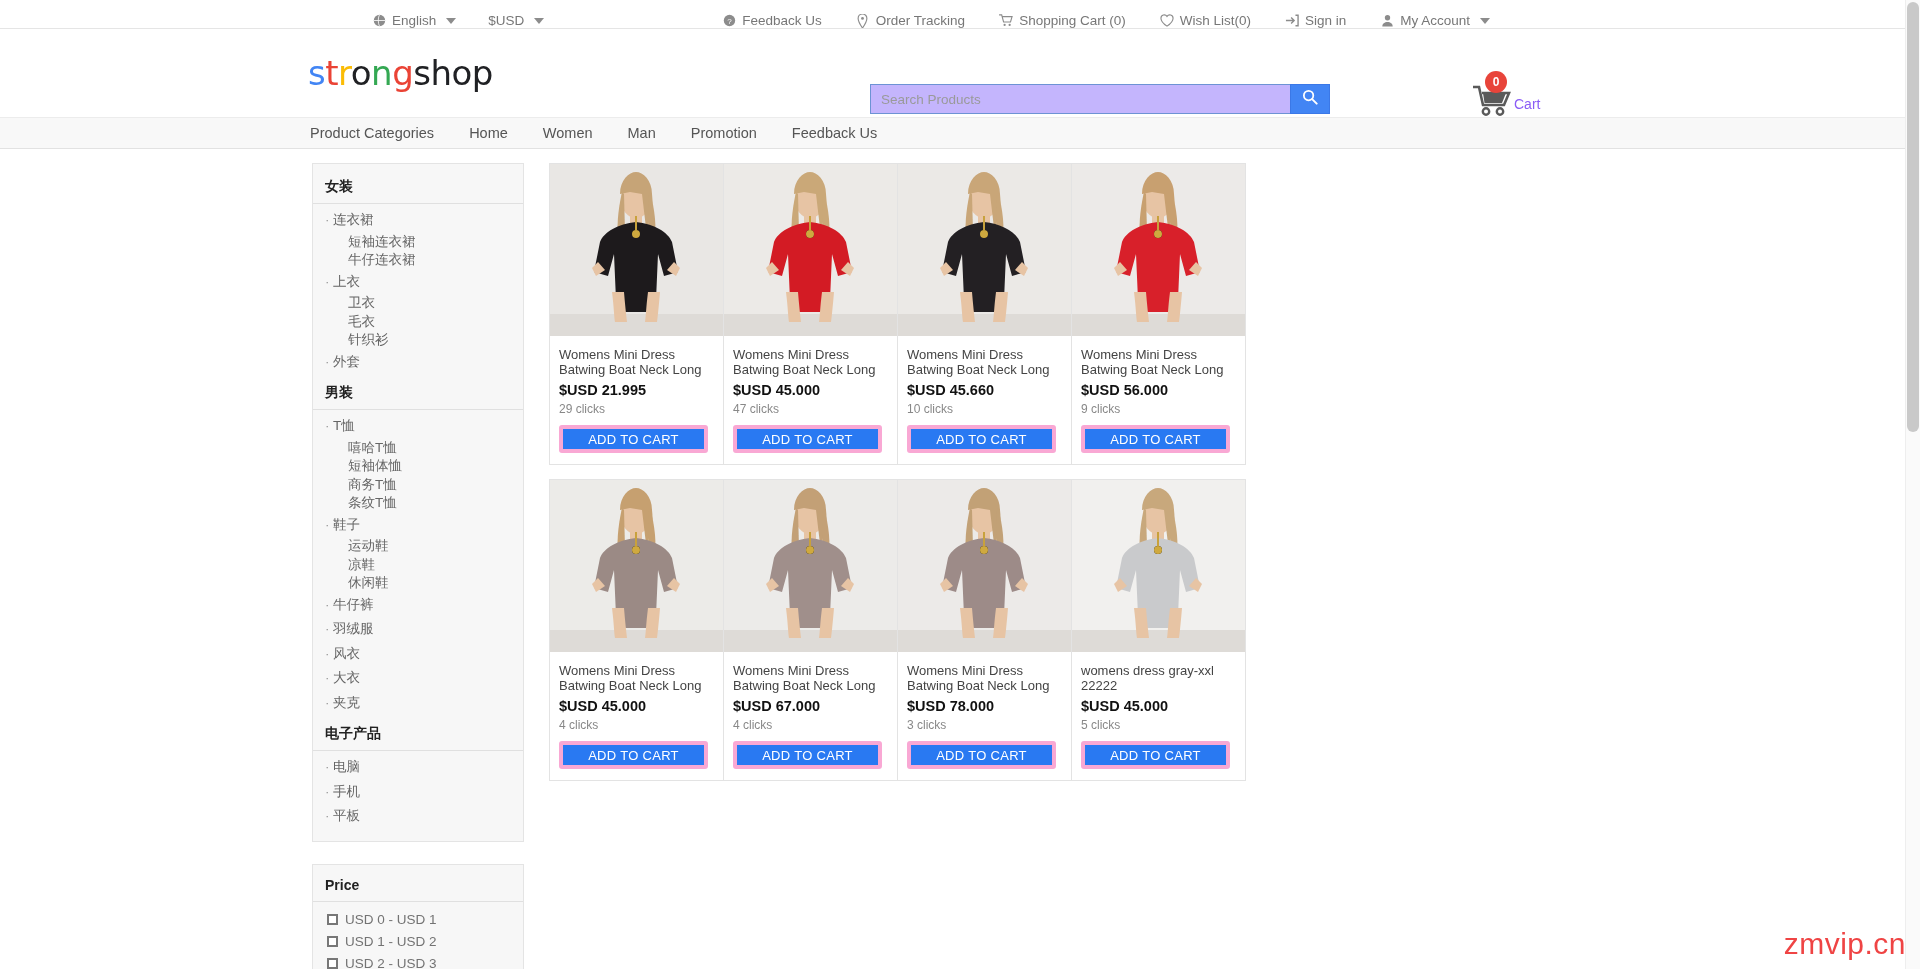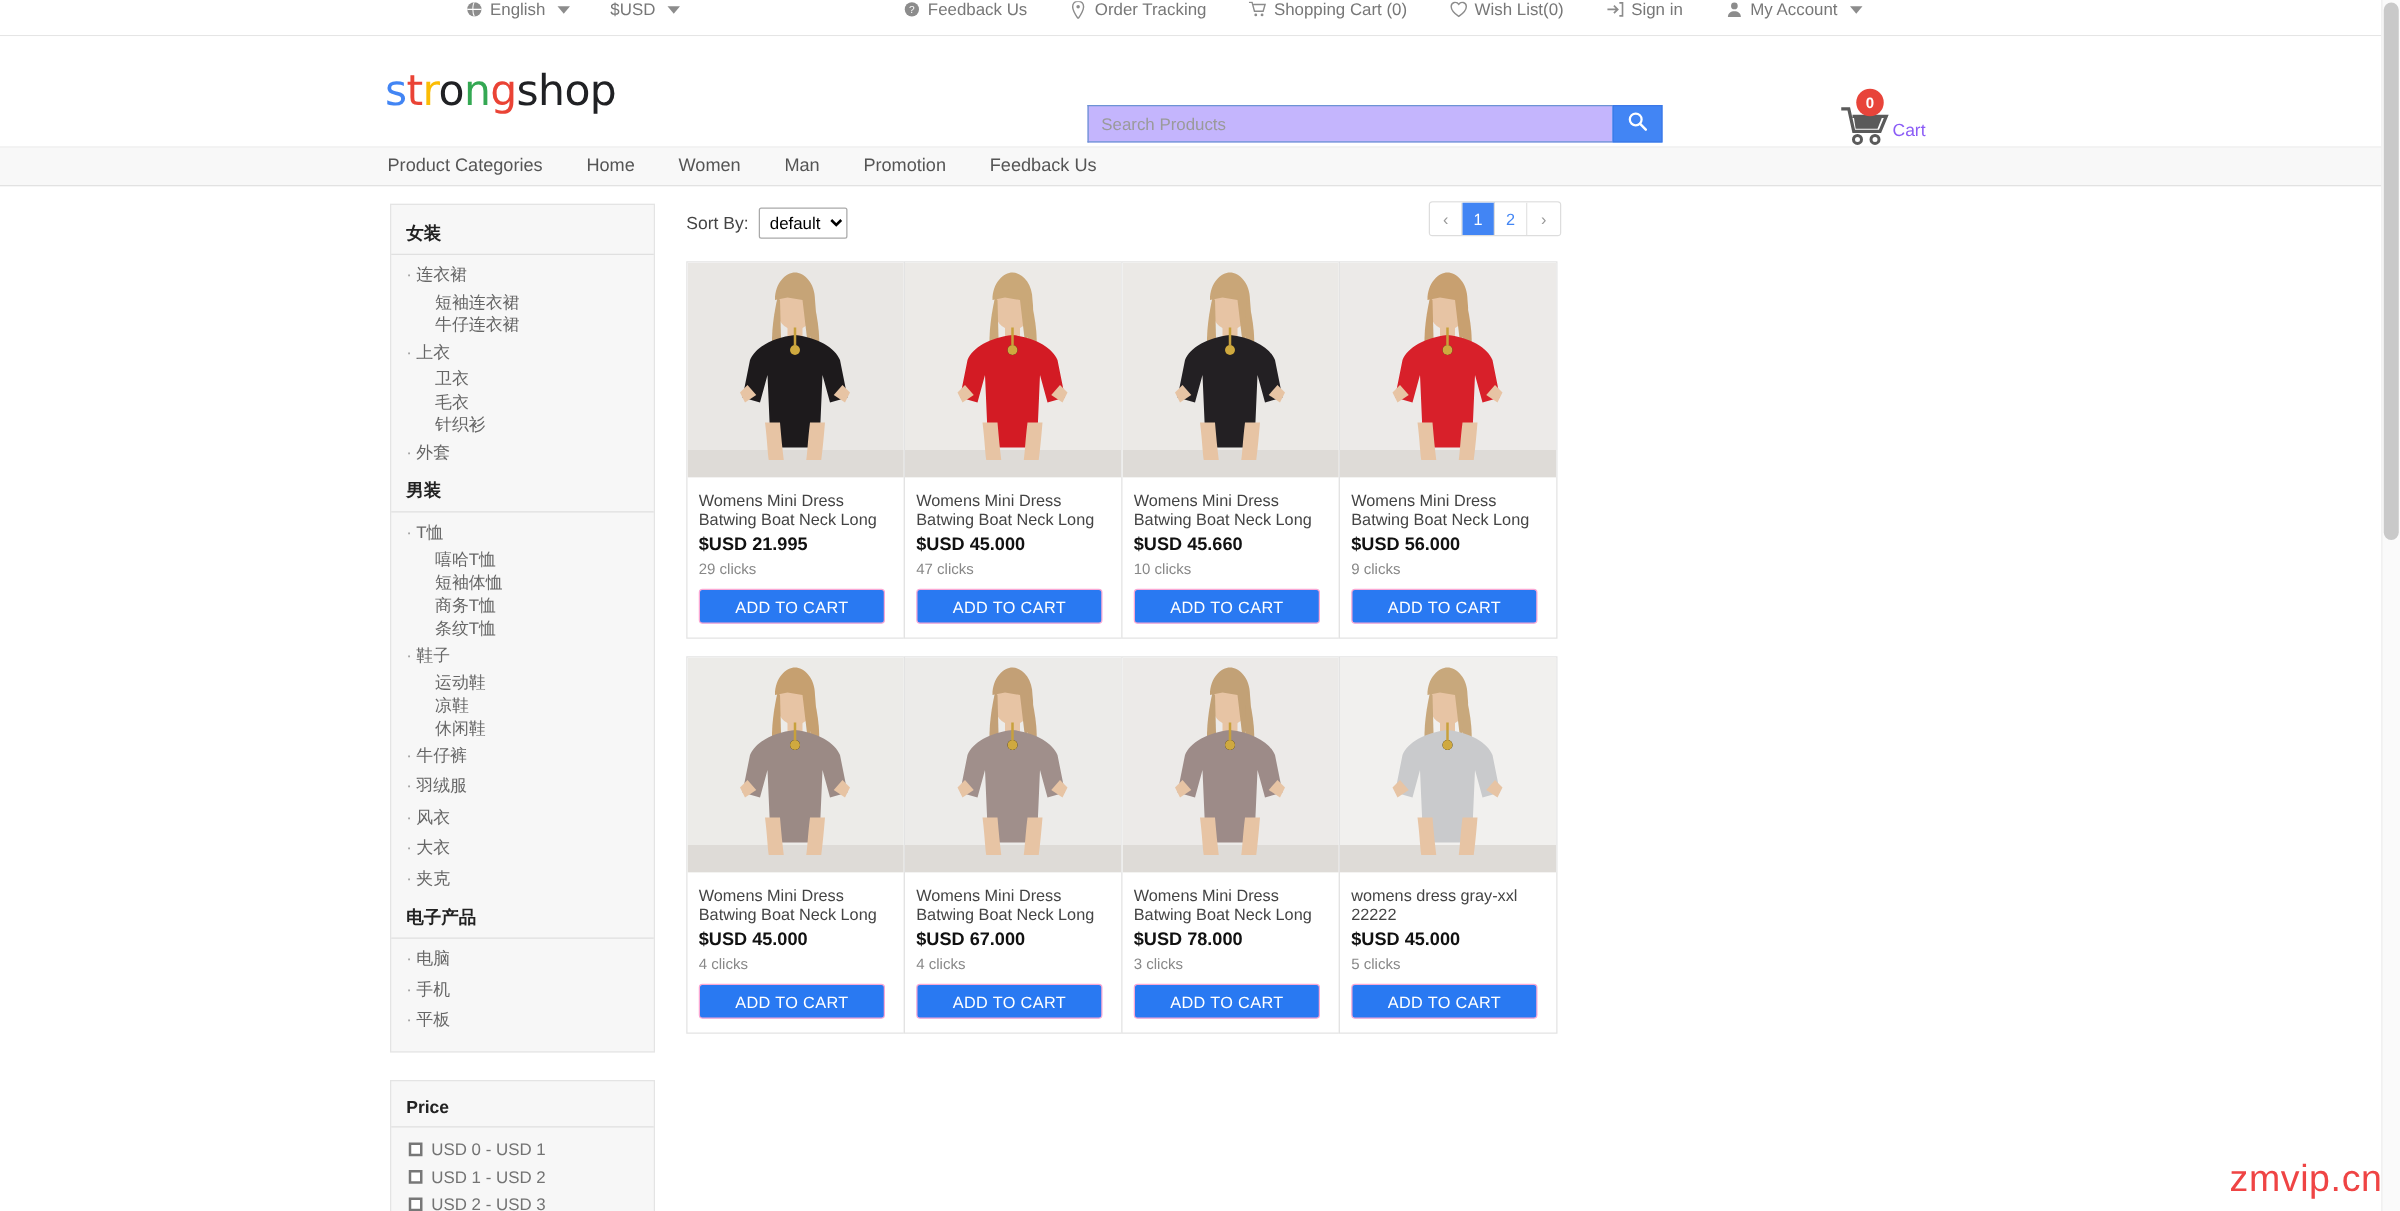--- a/index.html
+++ b/index.html
@@ -10,21 +10,21 @@
     overflow: hidden;
     color: #333;
   }
   .page { position: relative; width: 1920px; height: 969px; }
 
   
   .topbar {
     height: 29px;
     border-bottom: 1px solid #e5e5e5;
     display: flex;
-    align-items: flex-start;
+    align-items: flex-end;
     font-size: 13.5px;
     color: #777;
     background: #fff;
   }
   .topbar-left { display: flex; align-items: center; margin-left: 372px; gap: 32px; }
   .topbar-right { display: flex; align-items: center; margin-left: 178px; gap: 34px; }
   .tb-item { display: flex; align-items: center; gap: 6px; cursor: pointer; white-space: nowrap; color: #777; }
   .tb-item .ic { display: inline-flex; align-items: center; justify-content: center; width: 14px; height: 14px; color: #8c8c8c; }
   .caret-dn {
     width: 0; height: 0; border-left: 5px solid transparent; border-right: 5px solid transparent;
@@ -115,21 +115,21 @@
   .card {
     width: 175px; border: 1px solid #e3e3e3; background: #fff; margin-right: -1px; margin-bottom: 14px;
     padding: 0 0 11px 0;
   }
   .thumb { width: 173px; height: 172px; overflow: hidden; position: relative; background: #efefef; }
   .thumb svg { display: block; }
   .p-title { font-size: 13px; color: #444; line-height: 15px; padding: 11px 9px 0 9px; height: 41px; overflow: hidden; cursor: pointer; }
   .p-price { font-size: 14.5px; font-weight: bold; color: #111; padding: 5px 9px 0 9px; }
   .p-clicks { font-size: 12px; color: #888; padding: 4px 9px 0 9px; }
   .addcart {
-    display: block; margin: 9px 15px 0 9px; height: 28px; background: #2979f2; border: 1px solid #f9a8d4;
+    display: block; margin: 9px 15px 0 9px; height: 28px; background: #2979f2; border: 4px solid #f9a8d4;
     border-radius: 3px; color: #fff; font-size: 13px; letter-spacing: 0.3px;
     display: flex; align-items: center; justify-content: center; cursor: pointer;
     font-family: "Liberation Sans", sans-serif;
   }
 
   
   .watermark {
     position: absolute; right: 14px; bottom: 8px; font-size: 30px; color: #ef4444;
     font-family: "Liberation Sans", sans-serif; letter-spacing: 0.5px;
   }
@@ -320,31 +320,20 @@
             <div class="price-row">
               <span class="cbox"></span>
               <span>USD 2 - USD 3</span>
             </div>
           </div>
       </div>
     </div>
 
     <div class="main">
 
-      <div class="toolbar">
-        <span class="sortlabel">Sort By:</span>
-        <select class="sortsel" id="sort-select"><option value="default">default</option></select>
-
-        <div class="pager">
-          <div class="pg arrow">‹</div>
-          <div class="pg active">1</div>
-          <div class="pg">2</div>
-          <div class="pg arrow">›</div>
-        </div>
-      </div>
 
       <div class="grid" id="grid">
           <div class="card">
             <div class="thumb">
               <svg width="173" height="172" viewBox="0 0 173 172">
     <rect width="173" height="172" fill="#e9e7e4"></rect>
     <rect x="0" y="150" width="173" height="22" fill="#dedbd7"></rect>
     <ellipse cx="86" cy="36" rx="15" ry="18" fill="#e7c4a4"></ellipse>
     <path d="M70 30c0-14 9-22 16-22s16 8 16 22c2 16-2 28-6 34l-4-34-12-2z" fill="#c6a477"></path>
     <path d="M72 28c-4 18-6 36-3 52l6-12-1-38z" fill="#c6a477"></path>

